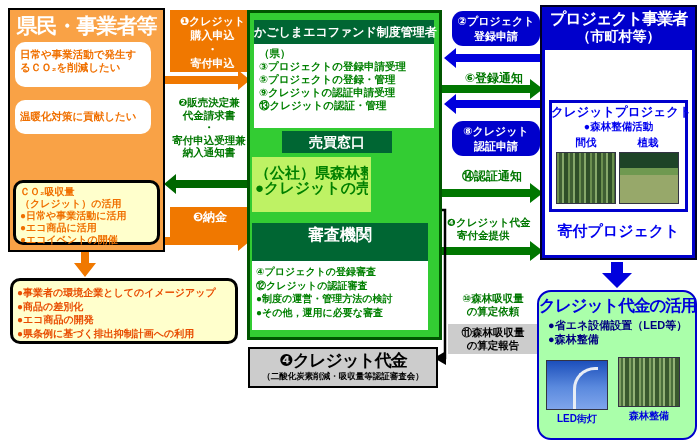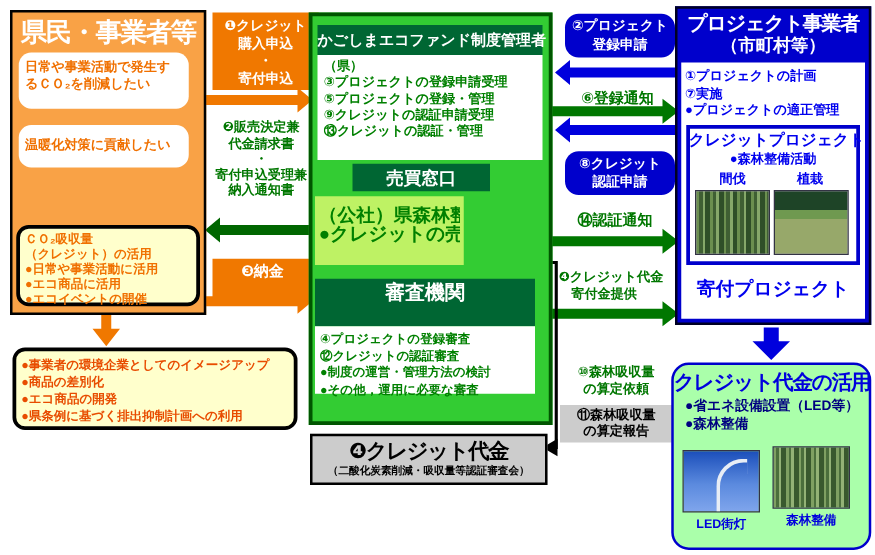--- a/index.html
+++ b/index.html
@@ -23,21 +23,21 @@
 
   
   .manager{left:247px;top:10px;width:195px;height:330px;background:#33cc33;border:3px solid #005500;}
   .mgr-header{left:254px;top:20px;width:180px;height:24px;background:#006633;color:#fff;font-weight:bold;font-size:12px;line-height:24px;white-space:nowrap;}
   .mgr-panel{left:254px;top:44px;width:180px;height:84px;background:#fff;color:#008000;font-weight:bold;font-size:10.5px;line-height:13px;padding:3px 5px;}
   .sales-header{left:282px;top:131px;width:110px;height:22px;background:#006633;color:#fff;font-weight:bold;font-size:14px;line-height:22px;text-align:center;}
   .sales-body{left:252px;top:157px;width:119px;height:55px;background:#bef264;color:#008000;font-weight:bold;font-size:15px;line-height:15px;padding:8px 3px 0 3px;text-align:center;}
   .review-header{left:252px;top:223px;width:176px;height:38px;background:#006633;color:#fff;text-align:center;}
   .review-title{font-size:16px;font-weight:bold;line-height:20px;padding-top:2px;}
   .review-sub{font-size:8.5px;font-weight:bold;line-height:10px;white-space:nowrap;}
-  .review-body{left:252px;top:261px;width:176px;height:54px;background:#fff;color:#008000;font-weight:bold;font-size:10px;line-height:13.5px;padding:4px 4px;}
+  .review-body{left:252px;top:261px;width:176px;height:69px;background:#fff;color:#008000;font-weight:bold;font-size:10px;line-height:13.5px;padding:4px 4px;}
 
   
   .calc-box{left:248px;top:347px;width:190px;height:41px;background:#ccc;border:2px solid #000;text-align:center;color:#000;}
   .calc-title{font-size:17px;font-weight:bold;line-height:20px;padding-top:2px;letter-spacing:-1px;white-space:nowrap;}
   .calc-sub{font-size:8.5px;font-weight:bold;white-space:nowrap;}
 
   
   .step-blue{background:#0000cc;color:#fff;font-weight:bold;text-align:center;font-size:11px;line-height:15px;border-radius:11px;}
   .step2r-box{left:452px;top:11px;width:88px;height:35px;padding-top:3px;}
   .step8-box{left:452px;top:121px;width:88px;height:35px;padding-top:3px;}
@@ -186,25 +186,20 @@
   </div>
   <div class="abs step11-box">
     <div>⑪森林吸収量</div>
     <div>の算定報告</div>
   </div>
 
   <div class="abs operator"></div>
   <div class="abs op-title1">プロジェクト事業者</div>
   <div class="abs op-title2">（市町村等）</div>
   <div class="abs op-panel"></div>
-  <div class="abs op-items">
-    <div class="nowrap">①プロジェクトの計画</div>
-    <div class="nowrap">⑦実施</div>
-    <div class="nowrap">●プロジェクトの適正管理</div>
-  </div>
   <div class="abs credit-proj"></div>
   <div class="abs cp-title">クレジットプロジェクト</div>
   <div class="abs cp-item">●森林整備活動</div>
   <div class="abs cp-lab1">間伐</div>
   <div class="abs cp-lab2">植栽</div>
   <div class="abs photo photo-thinning"></div>
   <div class="abs photo photo-planting"></div>
   <div class="abs donation-label">寄付プロジェクト</div>
 
   <div class="abs credit-use"></div>

